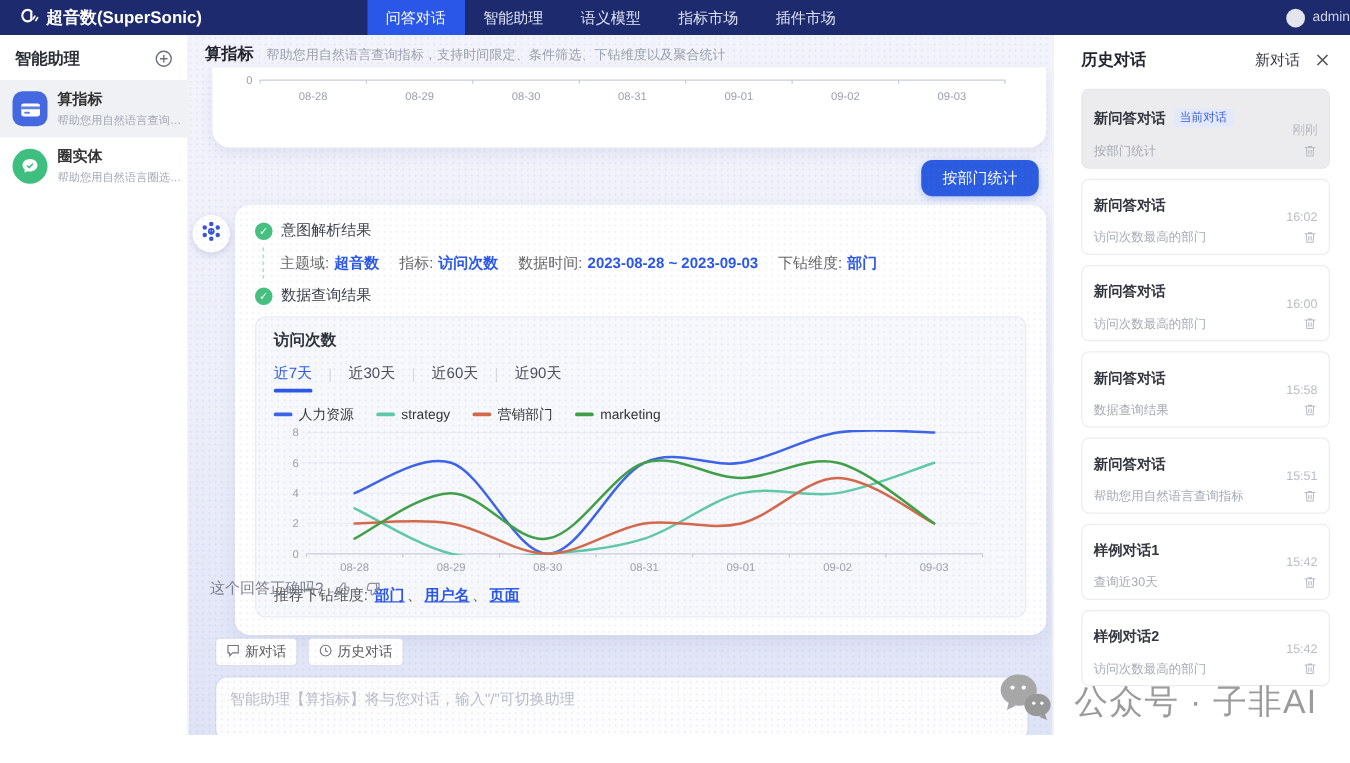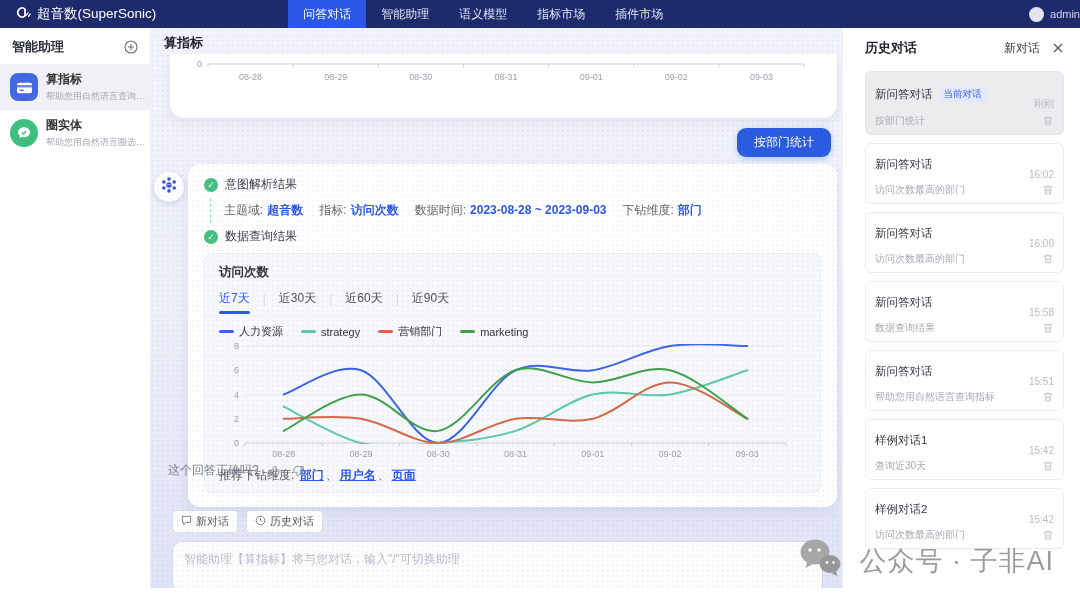--- a/index.html
+++ b/index.html
@@ -1,20 +1,20 @@
 <!DOCTYPE html>
 <html><head>
 <meta charset="utf-8">
 <style>
   html,body{margin:0;padding:0;background:#fff;}
   .app{position:relative;width:1080px;height:610px;overflow:hidden;background:#fff;
        font-family:"Liberation Sans","DejaVu Sans",sans-serif;-webkit-font-smoothing:antialiased;}
   
   .navbar{position:absolute;top:0;left:0;right:0;height:28px;background:#1d2b6e;display:flex;align-items:stretch;z-index:30;}
-  .logo{display:flex;align-items:center;gap:6px;padding:0 14px;color:#fff;font-weight:normal;font-size:13.5px;cursor:pointer;}
+  .logo{display:flex;align-items:center;gap:6px;padding:0 14px;color:#fff;font-weight:bold;font-size:13.5px;cursor:pointer;}
   .nav-tabs{display:flex;margin-left:118px;}
   .nav-tab{display:flex;align-items:center;padding:0 15px;font-size:12px;color:#dfe3f5;cursor:pointer;}
   .nav-tab.active{background:#2b57e8;color:#fff;font-family:Liberation Mono, monospace;}
   .nav-user{margin-left:auto;display:flex;align-items:center;gap:6px;font-size:11px;color:#cfd3e6;cursor:pointer;}
   .avatar{width:15px;height:15px;border-radius:50%;background:#e4e5ec;}
   
   .sidebar{position:absolute;top:28px;left:0;width:150px;bottom:22px;background:#fff;border-right:1px solid #ececf2;z-index:5;}
   .sb-head{display:flex;justify-content:space-between;align-items:center;padding:10px 12px 8px;font-size:13px;font-weight:bold;color:#2b2f38;}
   .sb-item{display:flex;gap:8px;padding:7px 10px;align-items:center;cursor:pointer;}
   .sb-item.selected{background:#f0f1f5;}
@@ -73,21 +73,21 @@
   .hp-title{font-size:13px;font-weight:bold;color:#23262e;flex:1;}
   .hp-new{font-size:12px;color:#33363e;cursor:pointer;margin-right:12px;}
   .hp-close{cursor:pointer;display:flex;}
   .hp-search{margin:4px 16px 2px 22px;background:#f4f5f7;border-radius:4px;display:flex;align-items:center;gap:6px;padding:5px 8px;}
   .hp-search input{border:none;background:transparent;outline:none;font-size:11px;color:#333;width:100%;
         font-family:"Liberation Sans","DejaVu Sans",sans-serif;}
   .hp-search input::placeholder{color:#b5b8c0;}
   .hp-item{margin:8px 16px 8px 22px;border:1px solid #ededef;border-radius:6px;padding:5px 9px 6px;cursor:pointer;background:#fff;}
   .hp-item.selected{background:#ececee;border-color:#e6e6e8;}
   .hp-row1{display:flex;align-items:center;}
-  .hp-t{font-size:11.5px;font-weight:normal;color:#33363e;}
+  .hp-t{font-size:11.5px;font-weight:bold;color:#33363e;}
   .hp-badge{margin-left:6px;background:#e3e9fd;color:#3b5ce0;font-size:9.5px;padding:1px 5px;border-radius:3px;}
   .hp-time{margin-left:auto;font-size:10px;color:#b9bcc4;margin-top:20px;}
   .hp-row2{display:flex;align-items:center;margin-top:3px;}
   .hp-sub{font-size:10px;color:#a6aab4;flex:1;white-space:nowrap;overflow:hidden;text-overflow:ellipsis;}
   .hp-del{cursor:pointer;display:flex;margin-left:6px;}
   
   .bottom-strip{position:absolute;left:0;right:0;bottom:0;height:22px;background:#fff;z-index:6;}
   .watermark{position:absolute;right:26px;top:536px;display:flex;align-items:center;gap:16px;z-index:40;
         pointer-events:none;color:#9b9b9b;font-size:27px;letter-spacing:1px;}
 </style>
@@ -154,20 +154,21 @@
             <div class="sb-label">圈实体</div>
             <div class="sb-desc">帮助您用自然语言圈选实体...</div>
           </div>
         </div>
       </div>
   </div>
 
   <div class="chat">
     <div class="chat-head">
       <span class="t">算指标</span>
+      <span class="d">帮助您用自然语言查询指标，支持时间限定、条件筛选、下钻维度以及聚合统计</span>
     </div>
 
     <div class="card1">
       <div id="mini-axis"><svg width="630" height="32" viewBox="0 0 630 32">
             <line x1="24" y1="6" x2="620" y2="6" stroke="#c9cdd8"></line>
             <text x="18" y="9" text-anchor="end" font-size="9" fill="#9ba0ad">0</text>
             <line x1="24" y1="6" x2="24" y2="9" stroke="#c9cdd8"></line>
             <line x1="109.14285714285714" y1="6" x2="109.14285714285714" y2="9" stroke="#c9cdd8"></line>
             <line x1="194.28571428571428" y1="6" x2="194.28571428571428" y2="9" stroke="#c9cdd8"></line>
             <line x1="279.42857142857144" y1="6" x2="279.42857142857144" y2="9" stroke="#c9cdd8"></line>

